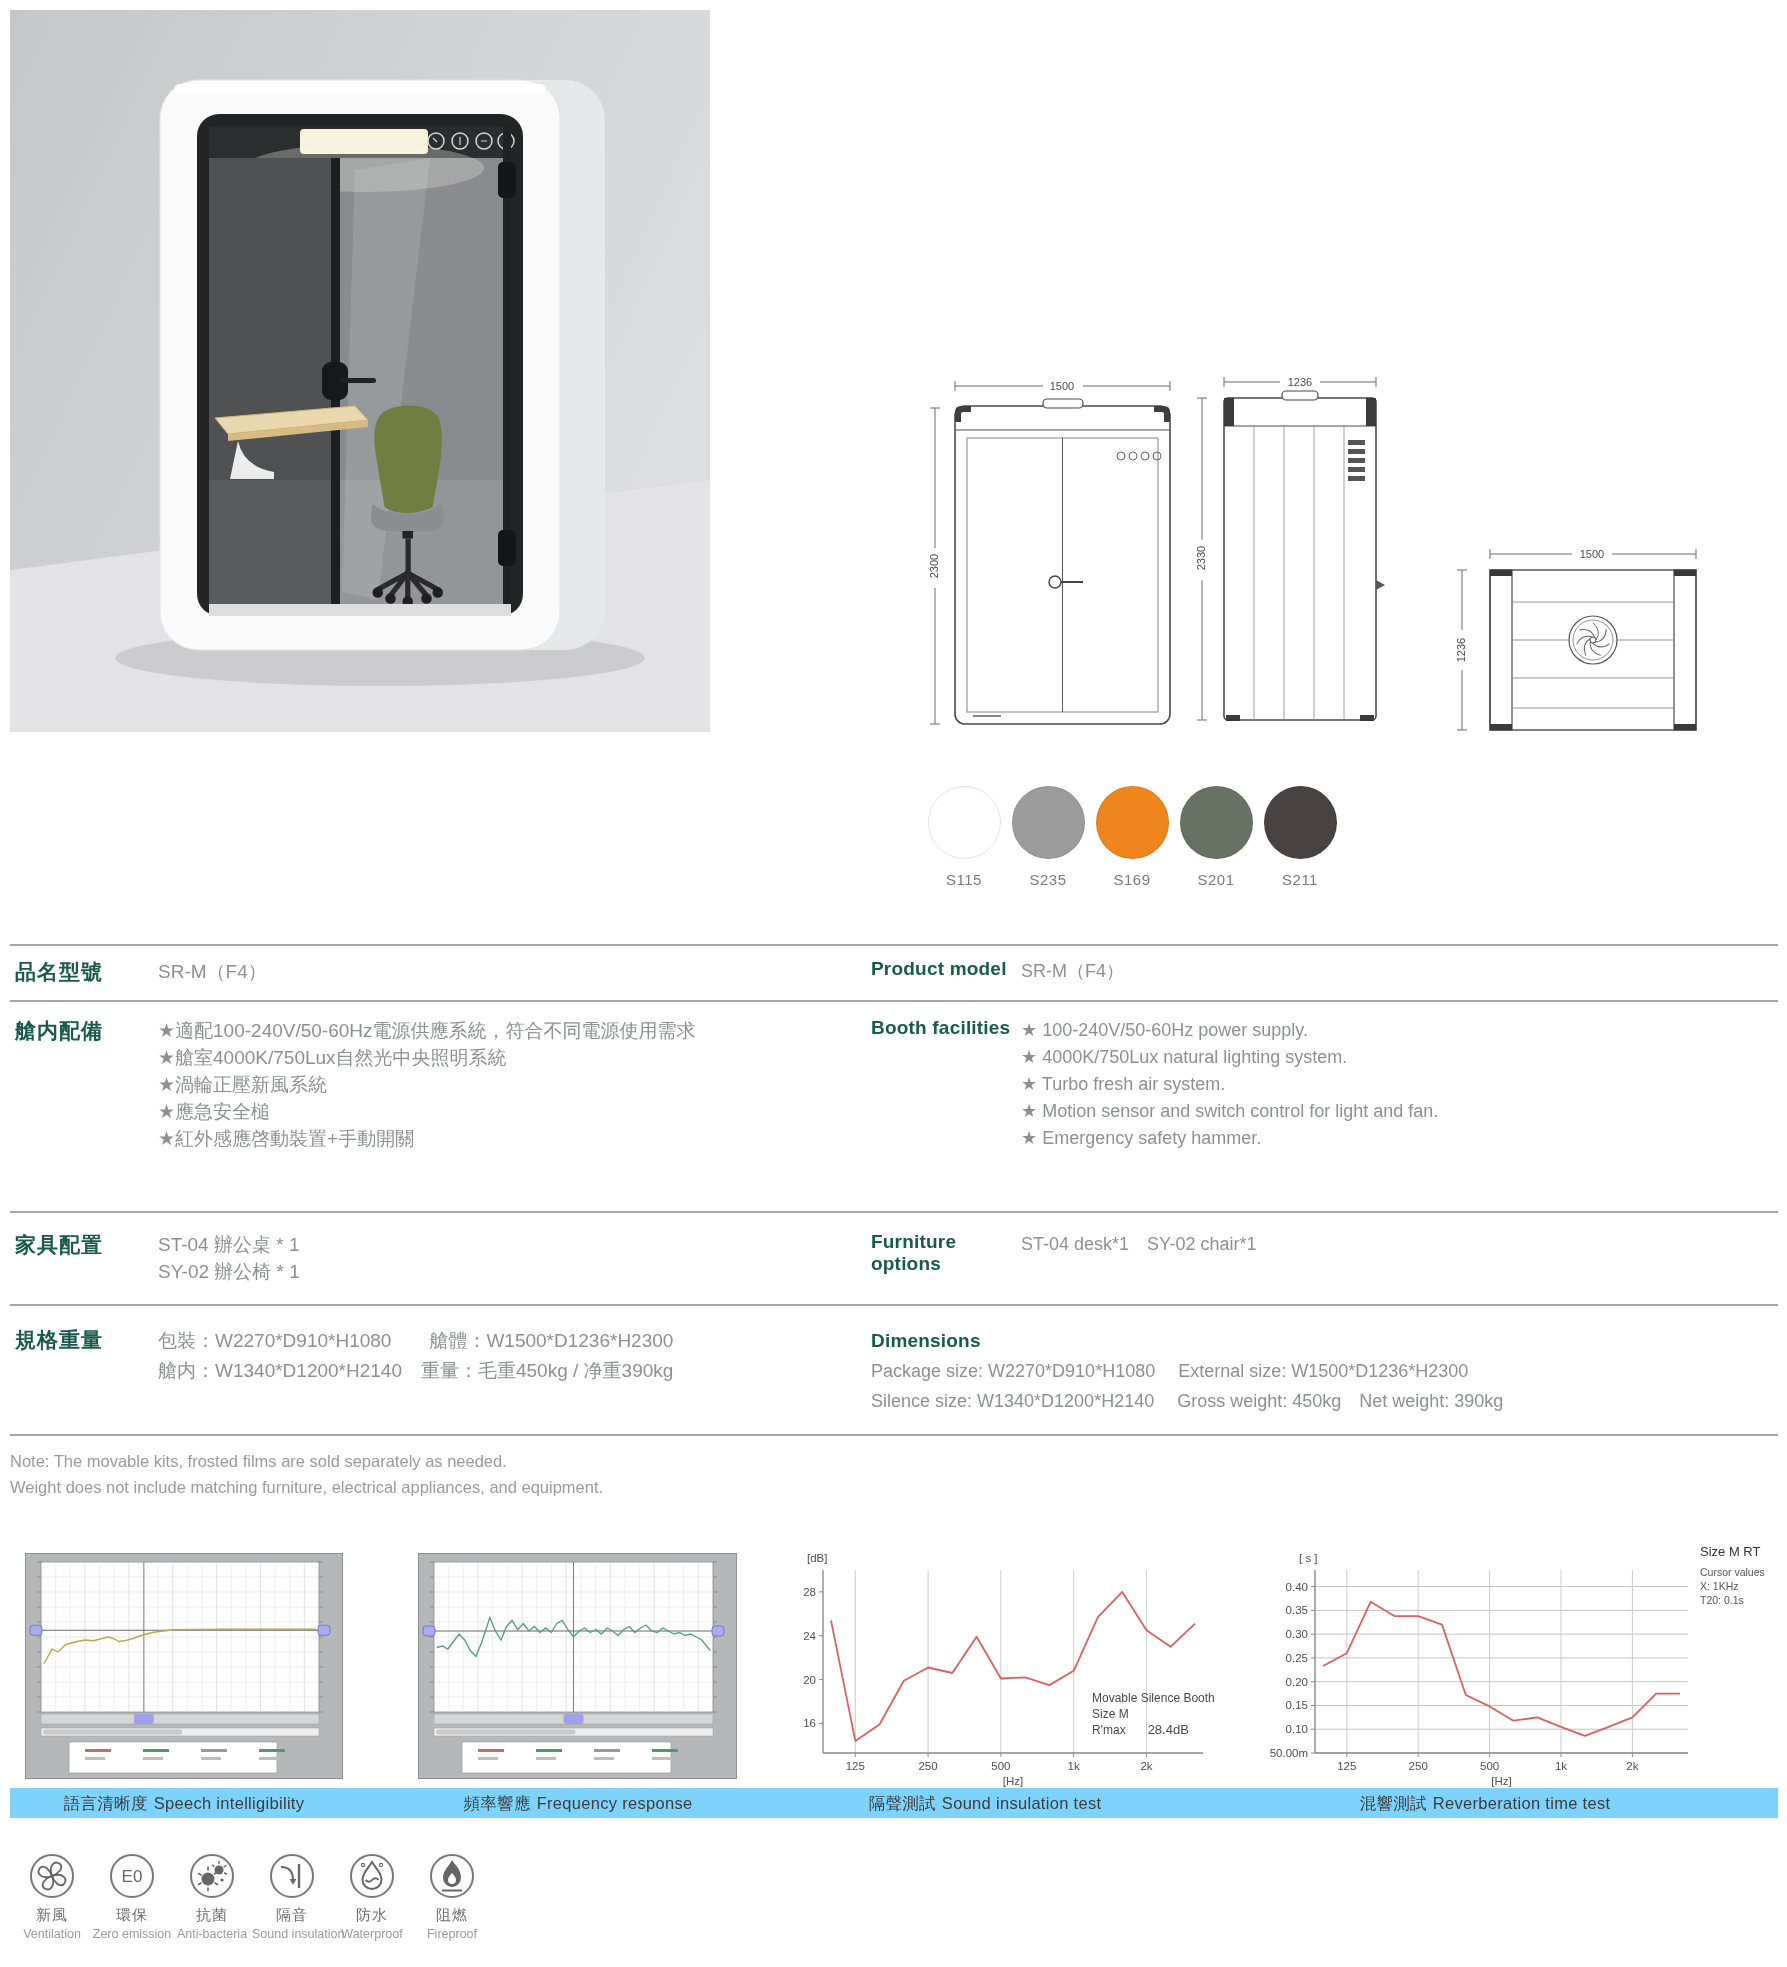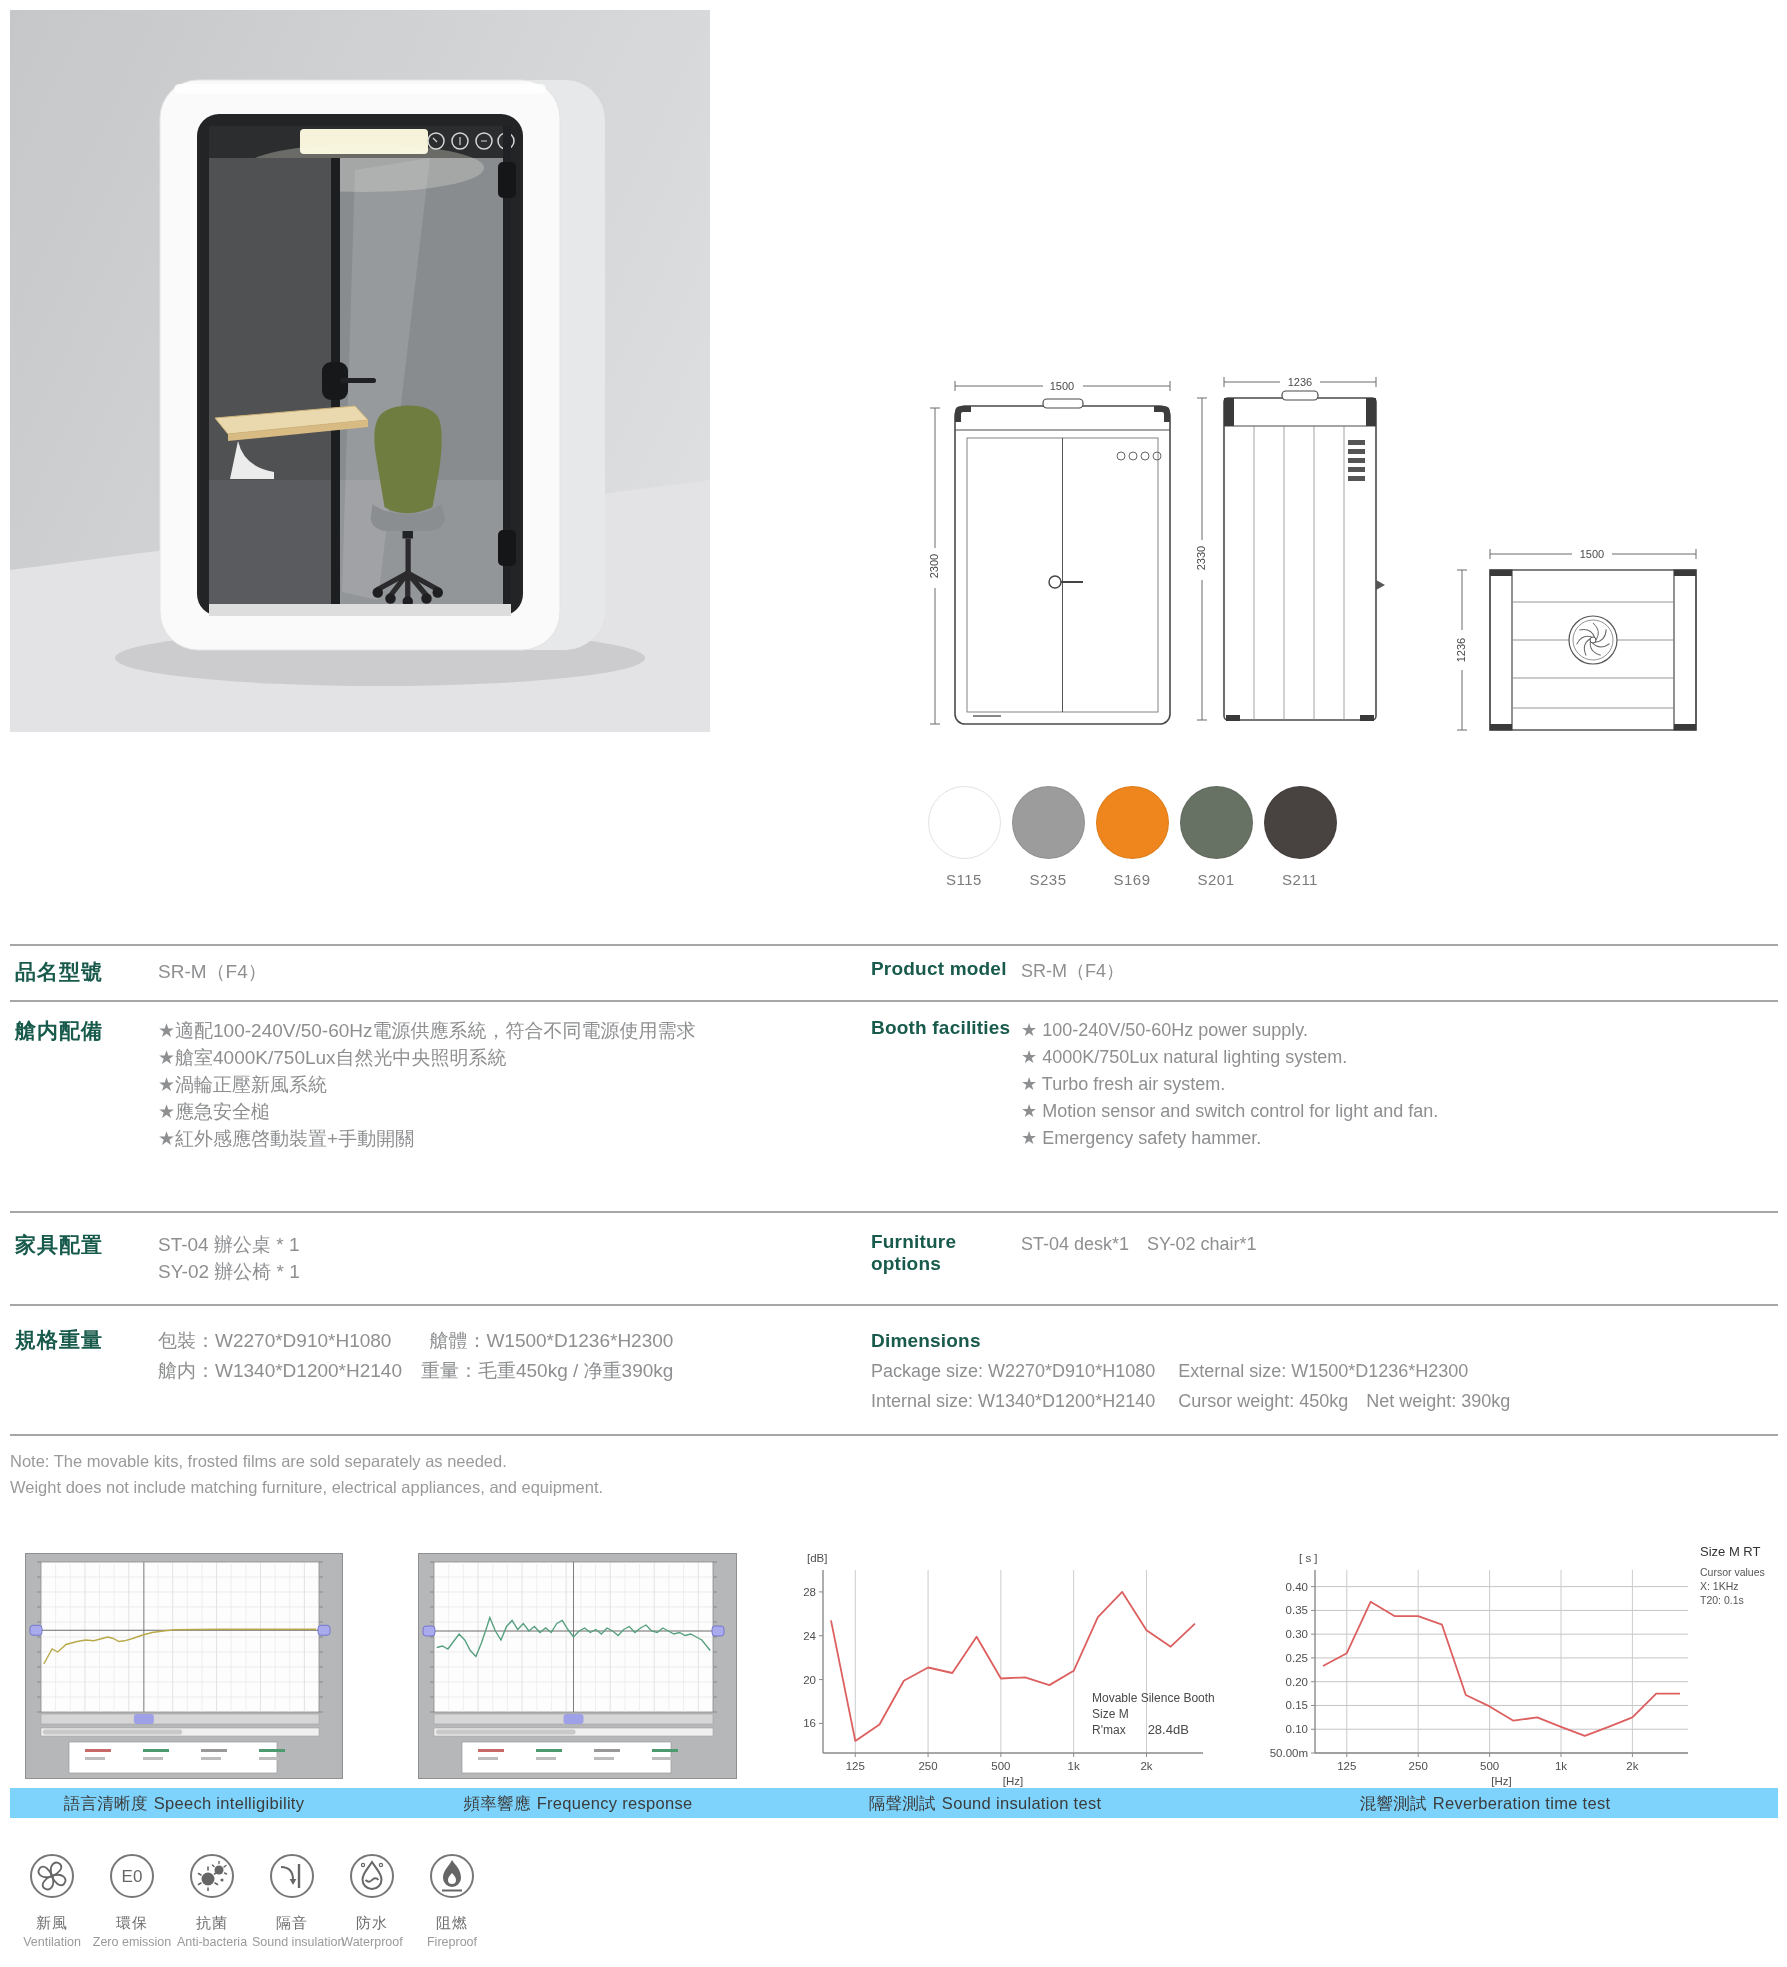--- a/index.html
+++ b/index.html
@@ -56,21 +56,21 @@
   .rt-legend div{font-size:10.5px;line-height:14px;color:#555;}
   .rt-legend .t{color:#333;}
   #caption-band{left:10px;top:1788px;width:1768px;height:30px;background:#7dd3fc;}
   .caption{position:absolute;top:5px;transform:translateX(-50%);font-size:16.5px;color:#3c3c3c;white-space:nowrap;letter-spacing:.3px;}
   .caption .en{margin-left:6px;}
 
   
   #features{left:12px;top:1852px;display:flex;}
   .feature{width:80px;text-align:center;}
   .feature svg{display:block;margin:0 auto;}
-  .feature .zh{font-size:15px;color:#6e6e6e;margin-top:14px;letter-spacing:1px;}
+  .feature .zh{font-size:15px;color:#6e6e6e;margin-top:6px;letter-spacing:1px;}
   .feature .en{font-size:12.5px;color:#9a9a9a;margin-top:2px;white-space:nowrap;}
 </style>
 </head>
 <body>
 
 <div id="page">
 
   <div id="photo" class="abs">
     <svg width="700" height="722" viewBox="0 0 700 722">
       <polygon points="0,560 700,470 700,722 0,722" fill="#e3e3e5"></polygon>
@@ -310,21 +310,21 @@
     <div class="spec-row row-dim">
       <div class="zh-label">規格重量</div>
       <div class="zh-content">
         <div class="line">包裝：W2270*D910*H1080　　艙體：W1500*D1236*H2300</div>
         <div class="line">艙内：W1340*D1200*H2140　重量：毛重450kg / 净重390kg</div>
       </div>
       <div class="en-cell">
         <div class="en-label">Dimensions</div>
         <div class="en-content">
           <div class="line">Package size: W2270*D910*H1080　 External size: W1500*D1236*H2300</div>
-          <div class="line">Internal size: W1340*D1200*H2140　 Cursor weight: 450kg　Net weight: 390kg</div>
+          <div class="line">Silence size: W1340*D1200*H2140　 Gross weight: 450kg　Net weight: 390kg</div>
         </div>
       </div>
     </div>
 
     <div class="note-row">
       <div class="note-en">
         <div class="line">Note:  The movable kits, frosted films are sold separately as needed.</div>
         <div class="line">Weight does not include matching furniture, electrical appliances, and equipment.</div>
       </div>
     </div>

